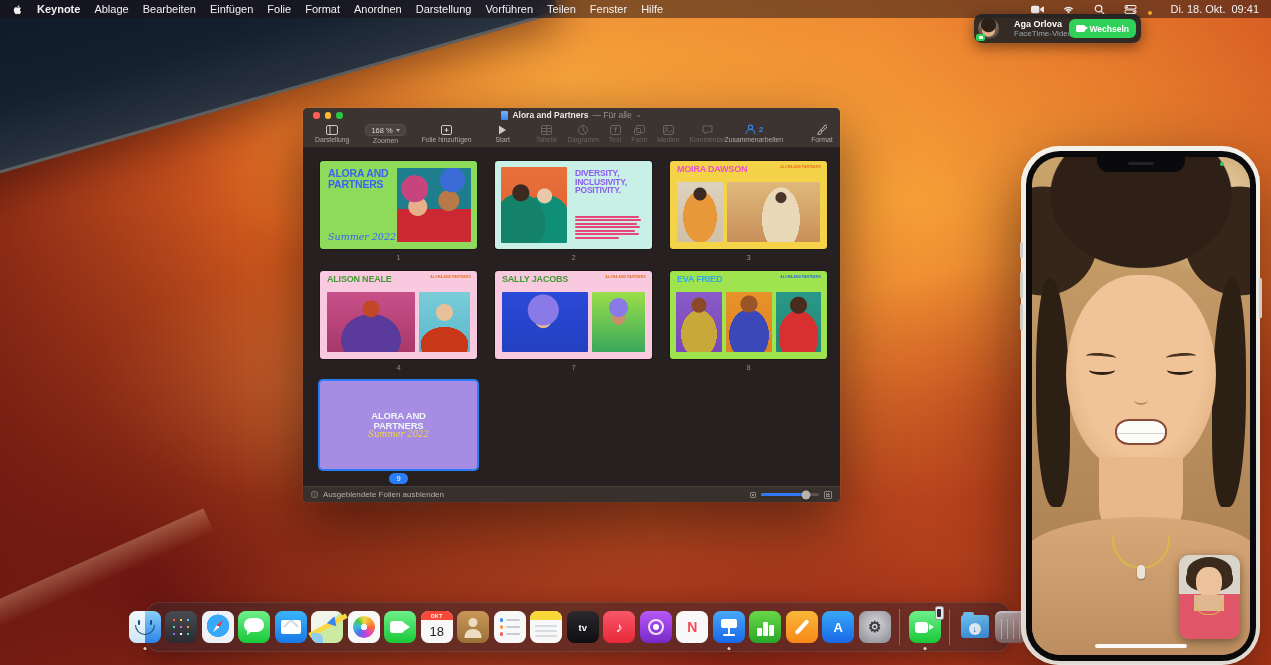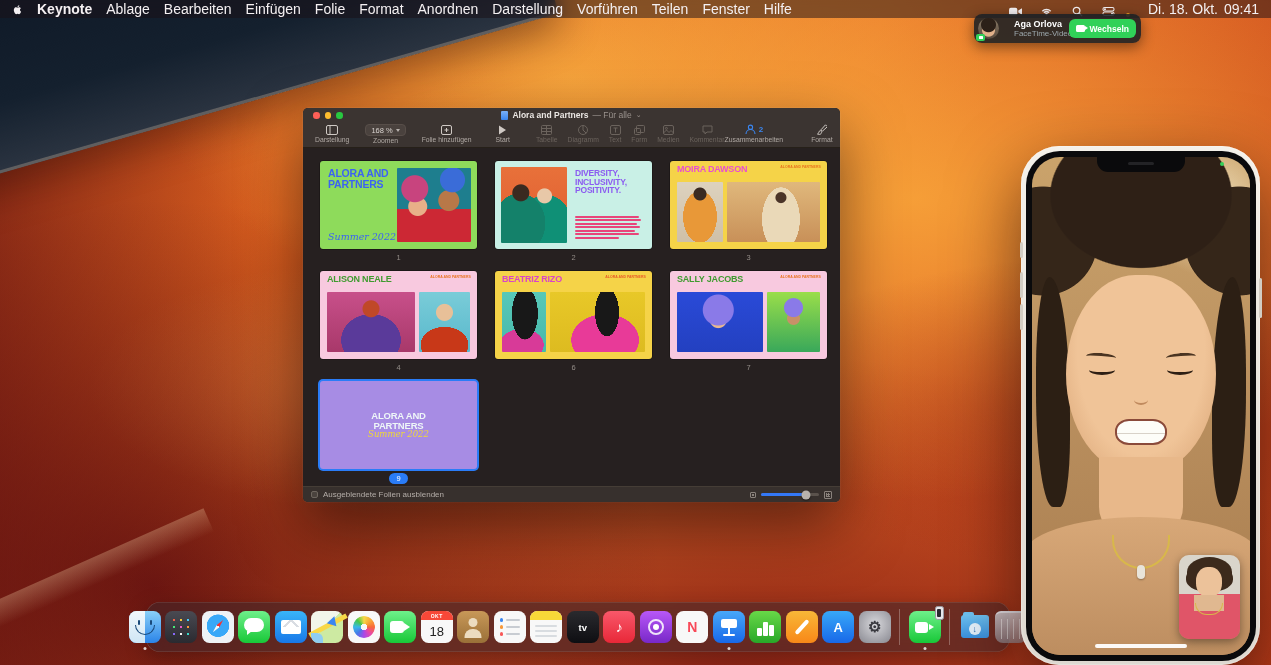--- a/index.html
+++ b/index.html
@@ -25,21 +25,21 @@
     radial-gradient(420px 180px at 30% 58%, rgba(255,196,110,.25), transparent 70%),
     radial-gradient(500px 220px at 85% 62%, rgba(140,30,18,.45), transparent 70%);}
   .wp-corner{position:absolute;left:-130px;top:-190px;width:660px;height:300px;transform:rotate(-16deg);
     background:linear-gradient(180deg,#0a1220 0%,#14202e 78%,#2a3340 100%);
     border-bottom:3px solid rgba(255,238,214,.35);box-shadow:0 14px 40px rgba(40,10,5,.45);}
   .wp-stripe{position:absolute;left:-40px;top:560px;width:260px;height:26px;transform:rotate(-24deg);
     background:linear-gradient(180deg,rgba(255,226,180,.28),rgba(255,226,180,0));}
 
   
   .menubar{position:absolute;top:0;left:0;right:0;height:16px;display:flex;align-items:center;
-    background:rgba(26,16,22,.5);backdrop-filter:blur(8px);color:#f4f0f2;font-size:14px;padding:9px 12px;z-index:40}
+    background:rgba(26,16,22,.5);backdrop-filter:blur(8px);color:#f4f0f2;font-size:11px;padding:9px 12px;z-index:40}
   .menubar .apple{width:11px;height:11px;margin-right:14px;flex:none}
   .menubar .appname{font-weight:bold;margin-right:14px}
   .menu-item{margin-right:14px;white-space:nowrap}
   .mb-right{margin-left:auto;display:flex;align-items:flex-end;gap:18px}
   .mb-ico{width:13px;height:11px;flex:none}
   .cc-dot{width:4px;height:4px;border-radius:50%;background:var(--orangedot);margin-left:-7px;margin-top:-6px}
   .mb-clock{display:flex;gap:6px;white-space:nowrap}
 
   
   .notif{position:absolute;left:974px;top:14px;width:167px;height:29px;border-radius:8px;
@@ -584,44 +584,45 @@
               <span class="sl-title t4">ALISON NEALE</span>
               <span class="sl-brand b4">ALORA AND PARTNERS</span>
             </div>
             <div class="ph ph4a"></div>
             <div class="ph ph4b"></div>
           </div>
           <div class="snum">4</div>
         </div>
 
 
-        <div class="scell">
-          <div class="slide s-yellow">
-            <div class="sl-head">
-              <span class="sl-title t6">BEATRIZ RIZO</span>
-              <span class="sl-brand b6">ALORA AND PARTNERS</span>
-            </div>
-            <div class="ph ph6a"></div>
-            <div class="ph ph6b"></div>
-          </div>
-          <div class="snum">6</div>
-        </div>
 
         <div class="scell">
           <div class="slide s-pink">
             <div class="sl-head">
               <span class="sl-title t7">SALLY JACOBS</span>
               <span class="sl-brand b7">ALORA AND PARTNERS</span>
             </div>
             <div class="ph ph7a"></div>
             <div class="ph ph7b"></div>
           </div>
           <div class="snum">7</div>
         </div>
 
+        <div class="scell">
+          <div class="slide s-lime">
+            <div class="sl-head">
+              <span class="sl-title t8">EVA FRIED</span>
+              <span class="sl-brand b8">ALORA AND PARTNERS</span>
+            </div>
+            <div class="ph ph8a"></div>
+            <div class="ph ph8b"></div>
+            <div class="ph ph8c"></div>
+          </div>
+          <div class="snum">8</div>
+        </div>
 
         <div class="scell">
           <div class="slide s-purple selected">
             <div class="s9wrap">
               <div class="t9">ALORA AND PARTNERS</div>
               <div class="sc9 script">Summer 2022</div>
             </div>
           </div>
           <div class="snum"><span class="pill">9</span></div>
         </div>

